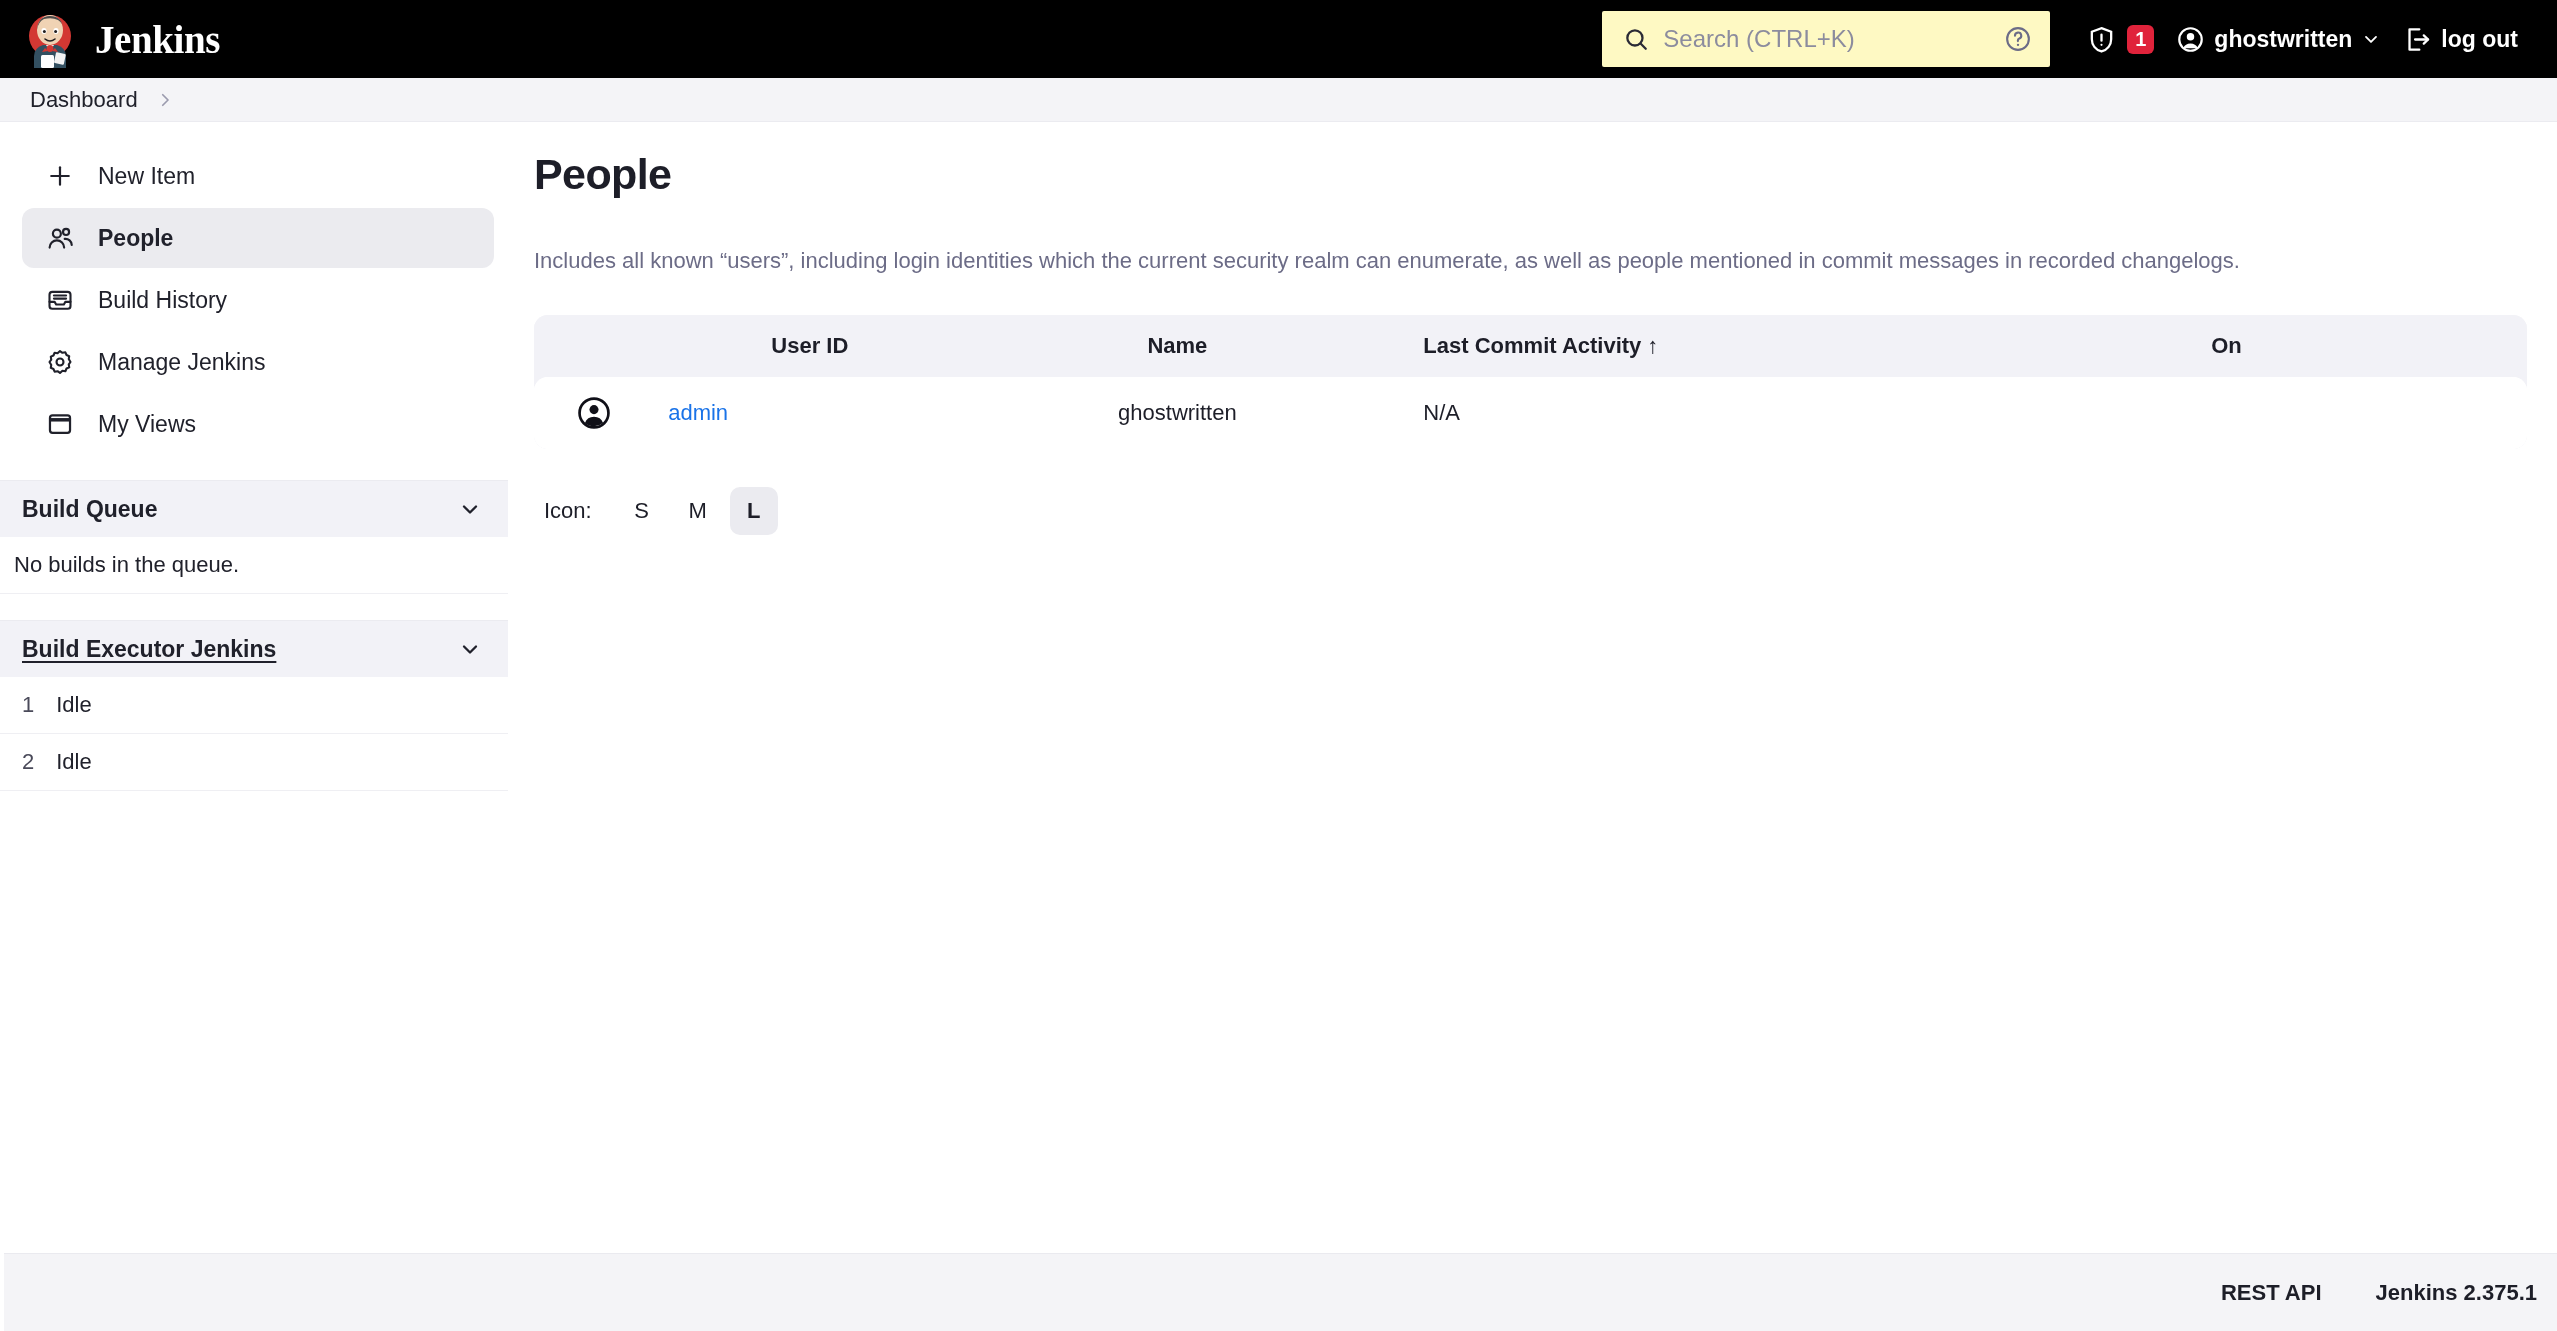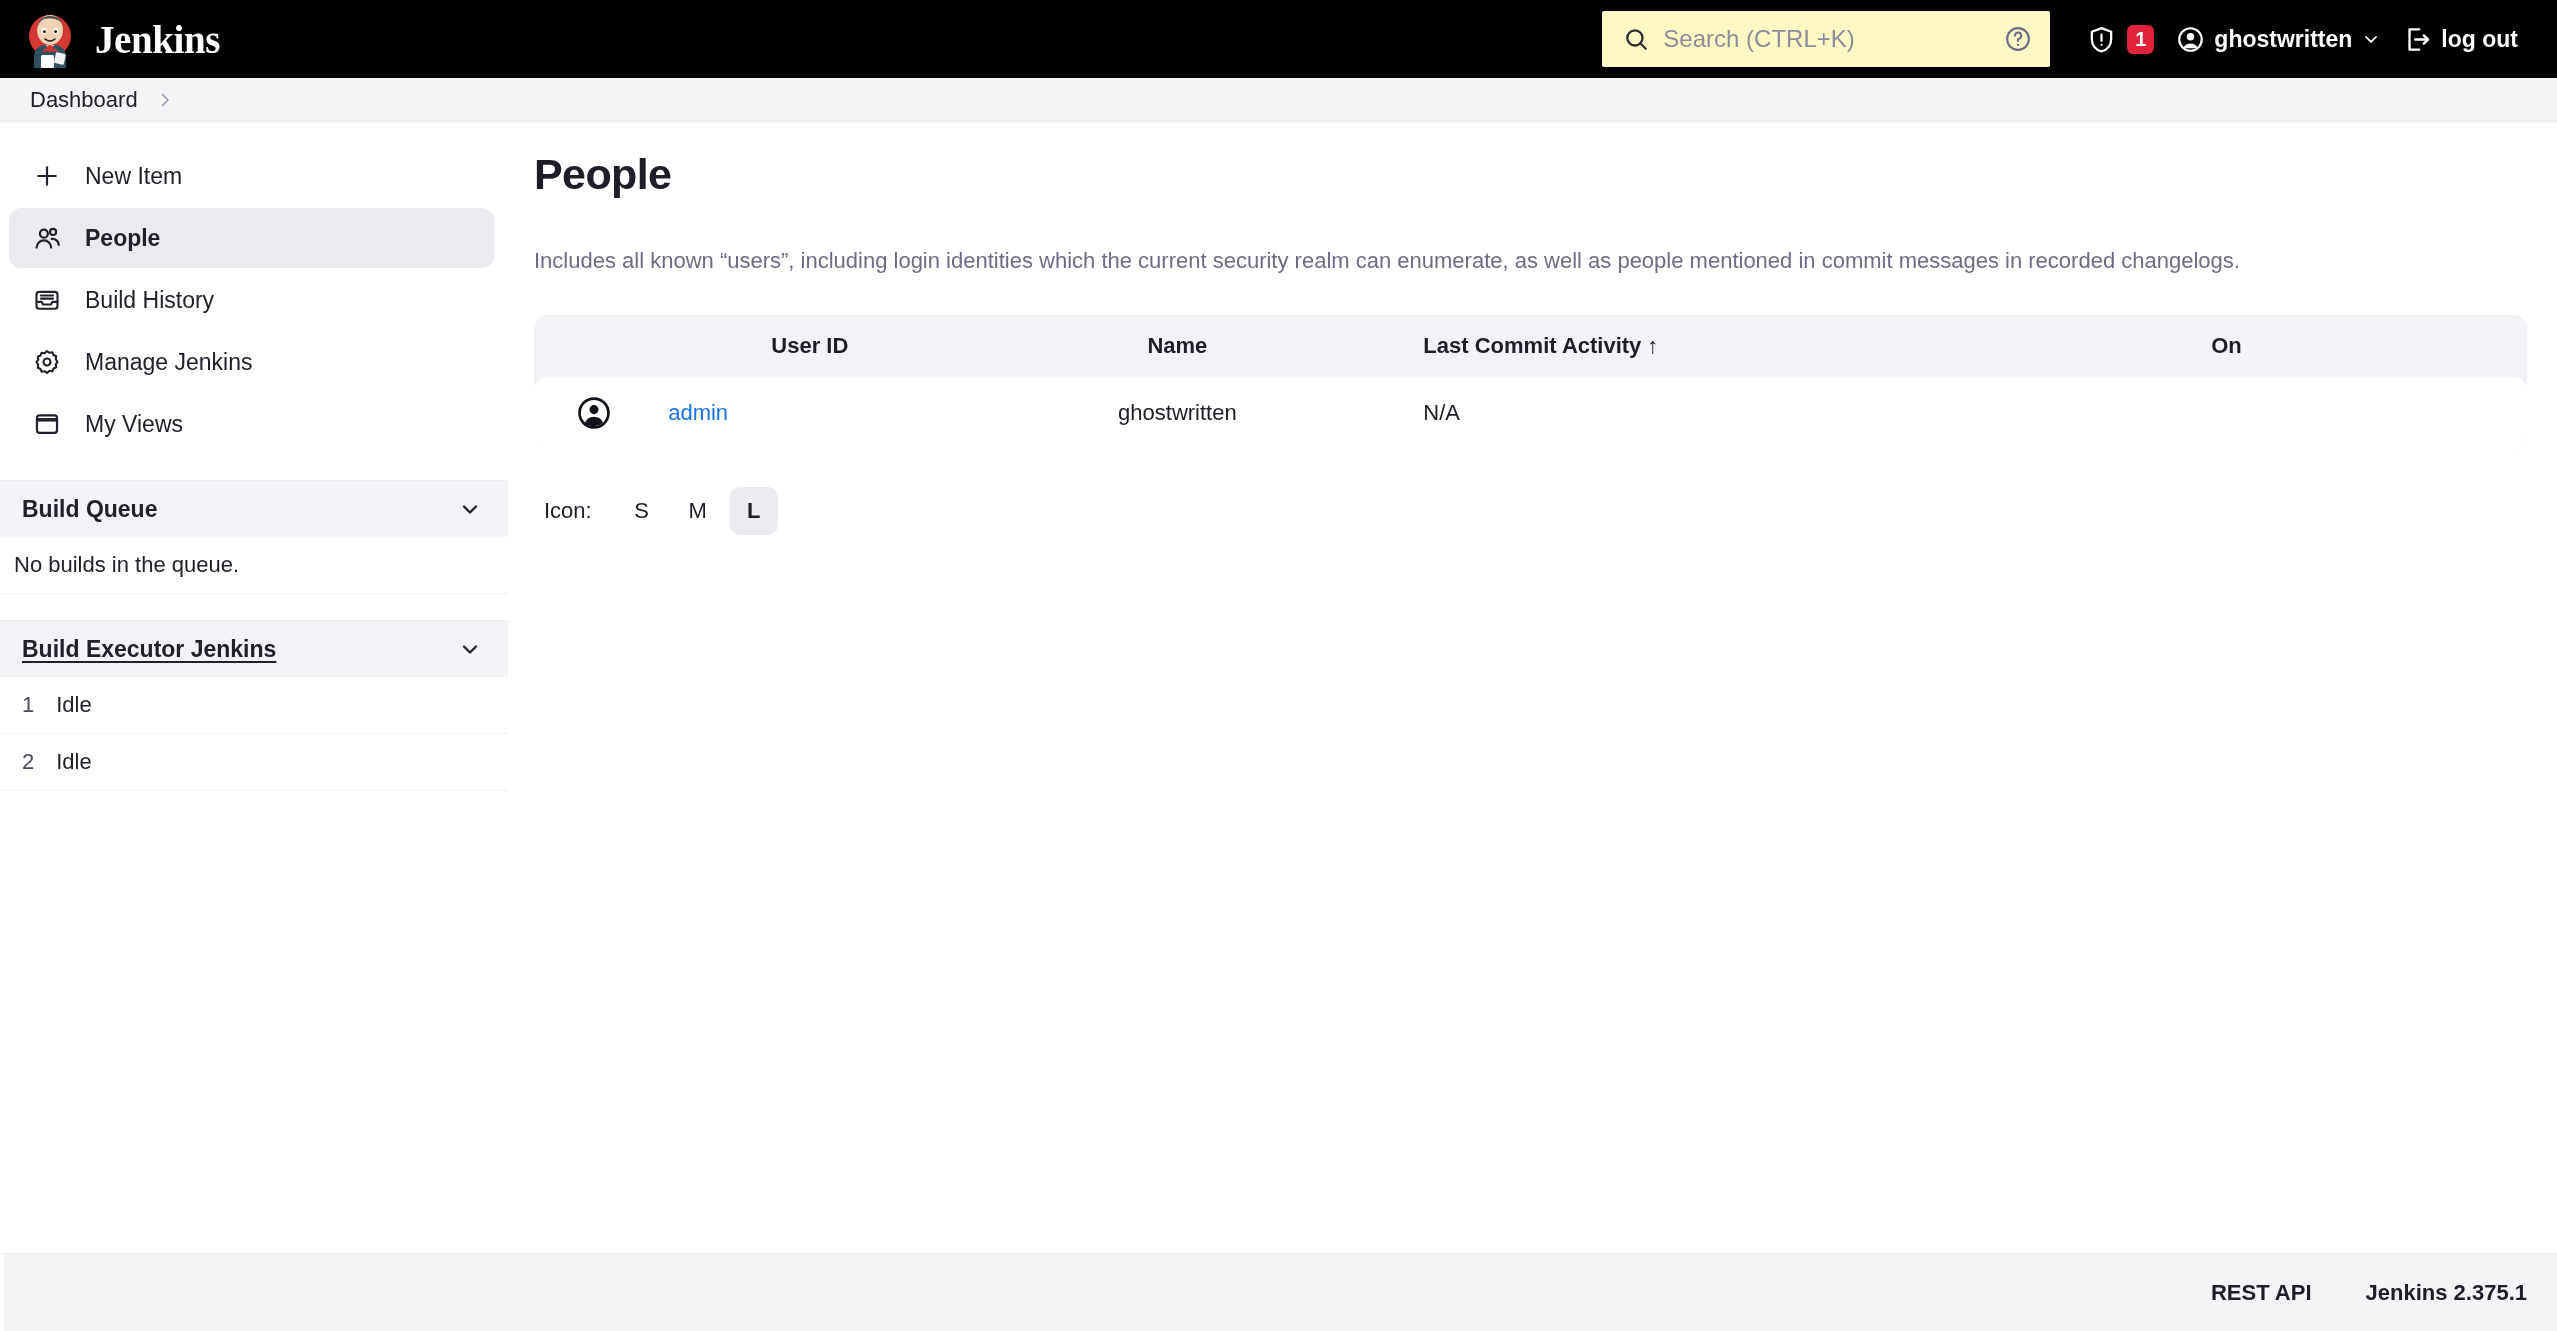--- a/index.html
+++ b/index.html
@@ -115,21 +115,21 @@
 
   
   .page { display: flex; align-items: flex-start; height: 1209px; }
 
   
   .sidebar {
     width: 508px;
     flex: none;
     padding-top: 24px;
   }
-  .nav-list { padding: 0 14px 0 9px; display: flex; flex-direction: column; gap: 2px; }
+  .nav-list { padding: 0 14px 0 22px; display: flex; flex-direction: column; gap: 2px; }
   .nav-item {
     display: flex;
     align-items: center;
     gap: 22px;
     height: 60px;
     padding: 0 22px;
     border-radius: 12px;
     cursor: pointer;
     color: #20212b;
     font-size: 23px;
@@ -251,21 +251,21 @@
   .app-footer {
     position: absolute;
     left: 4px; right: 0; bottom: 0;
     height: 78px;
     background: #f4f4f7;
     border-top: 1px solid #eaeaef;
     display: flex;
     align-items: center;
     justify-content: flex-end;
     gap: 54px;
-    padding-right: 30px;
+    padding-right: 20px;
   }
   .footer-link {
     font-size: 22px;
     font-weight: bold;
     color: #1d1e28;
     cursor: pointer;
     text-decoration: none;
   }
   .footer-version { font-size: 22px; font-weight: bold; color: #1d1e28; }
 

